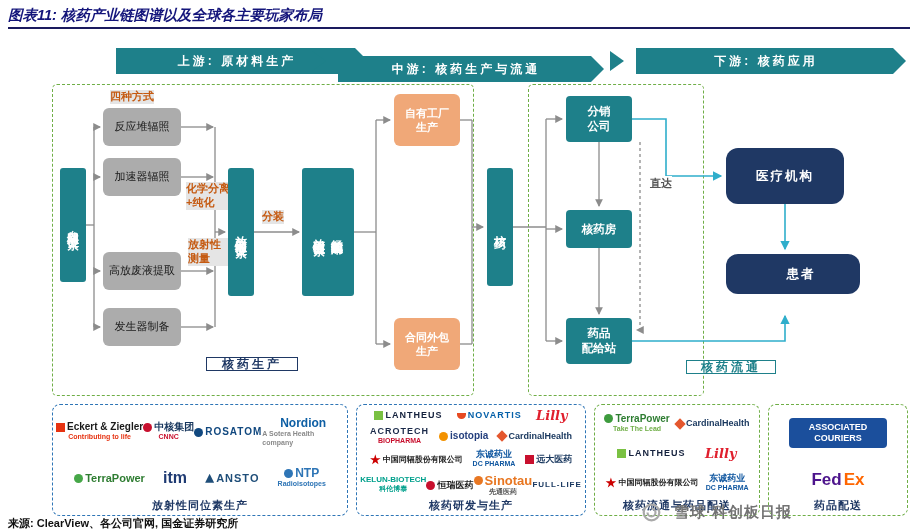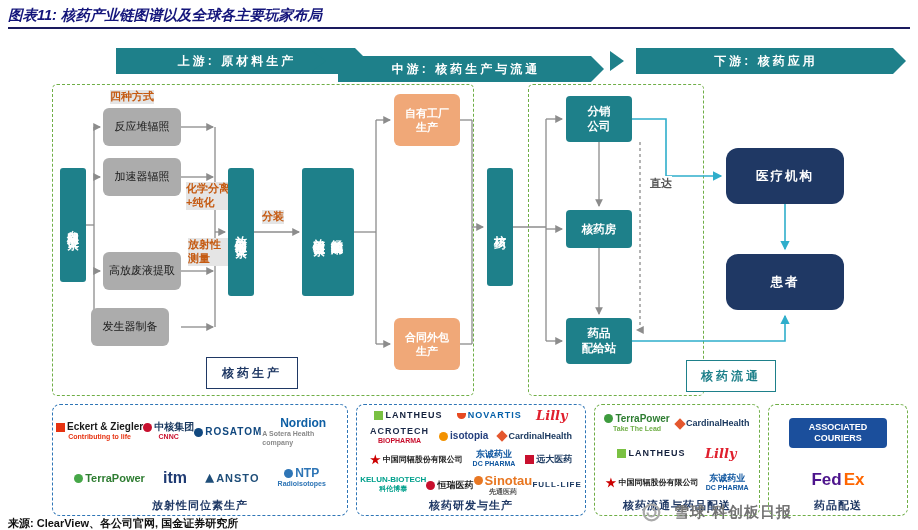--- a/index.html
+++ b/index.html
@@ -26,21 +26,21 @@
     display:flex;align-items:center;justify-content:center;text-align:center;font-size:11px;font-weight:bold;
     line-height:1.3;white-space:pre-line;box-sizing:border-box;}
   .tbox{position:absolute;width:66px;background:#1E808A;color:#fff;border-radius:4px;
     display:flex;align-items:center;justify-content:center;text-align:center;font-size:11.5px;font-weight:bold;
     line-height:1.3;white-space:pre-line;box-sizing:border-box;}
   .nbox{position:absolute;background:#1F3864;color:#fff;border-radius:12px;display:flex;align-items:center;
     justify-content:center;font-size:12.5px;font-weight:bold;letter-spacing:2px;}
 
   .olabel{position:absolute;color:#C55A11;font-size:11px;font-weight:bold;line-height:1.25;background:#e5e5e5;}
   .note{position:absolute;font-size:11px;color:#555;font-weight:bold;background:#fff;}
-  .seclabel{position:absolute;height:32px;display:flex;align-items:center;justify-content:center;
+  .seclabel{position:absolute;height:14px;display:flex;align-items:center;justify-content:center;
     font-size:12px;font-weight:bold;letter-spacing:3px;background:#fff;box-sizing:border-box;}
   .seclabel.navy{border:1.5px solid #1F3864;color:#1F3864;}
   .seclabel.teal{border:1.5px solid #1E808A;color:#1E808A;}
 
   .connectors{position:absolute;left:0;top:0;pointer-events:none;}
 
   .panel{position:absolute;top:404px;height:112px;border:1.6px dashed #888;border-radius:8px;box-sizing:border-box;background:#fff;}
   .panel-rows{position:absolute;left:3px;right:3px;top:2px;bottom:16px;display:flex;flex-direction:column;justify-content:space-around;}
   .logo-row{display:flex;align-items:center;justify-content:space-evenly;}
   .logo{display:inline-flex;flex-direction:column;align-items:center;line-height:1;}
@@ -123,21 +123,21 @@
     </g>
   </svg>
 
   <div class="olabel" style="left:110px;top:90px;">四种方式</div>
 
   <div class="vbox" style="left:60px;top:168px;width:26px;height:114px;">自然同位素</div>
 
   <div class="gbox" style="left:103px;top:108px;">反应堆辐照</div>
   <div class="gbox" style="left:103px;top:158px;">加速器辐照</div>
   <div class="gbox" style="left:103px;top:252px;">高放废液提取</div>
-  <div class="gbox" style="left:91px;top:308px;">发生器制备</div>
+  <div class="gbox" style="left:103px;top:308px;">发生器制备</div>
 
   <div class="olabel" style="left:186px;top:182px;width:46px;">化学分离+纯化</div>
   <div class="olabel" style="left:188px;top:238px;width:40px;">放射性测量</div>
 
   <div class="vbox" style="left:228px;top:168px;width:26px;height:128px;">放射性同位素</div>
 
   <div class="olabel" style="left:262px;top:210px;">分装</div>
 
   <div class="vbox" style="left:302px;top:168px;width:52px;height:128px;letter-spacing:1px;">经包装的医用
 放射性同位素</div>
@@ -155,21 +155,21 @@
 公司</div>
   <div class="tbox" style="left:566px;top:210px;height:38px;">核药房</div>
   <div class="tbox" style="left:566px;top:318px;height:46px;">药品
 配给站</div>
 
   <div class="note" style="left:650px;top:176px;">直达</div>
 
   <div class="seclabel teal" style="left:686px;top:360px;width:90px;">核药流通</div>
 
   <div class="nbox" style="left:726px;top:148px;width:118px;height:56px;">医疗机构</div>
-  <div class="nbox" style="left:726px;top:254px;width:118px;height:56px;">患者</div>
+  <div class="nbox" style="left:726px;top:254px;width:118px;height:40px;padding-left:16px;">患者</div>
 
   <div class="panel" style="left: 52px; width: 296px; border-color: rgb(46, 117, 182);">
     <div class="panel-rows">
         <div class="logo-row">
           <span class="logo">
             <span class="logo-main">
               <span class="licon square" style="background: rgb(230, 51, 18);"></span>
               <span style="color: rgb(26, 26, 26); font-size: 10px;">Eckert &amp; Ziegler</span>
             </span>
             <span class="ltag" style="color: rgb(230, 51, 18);">Contributing to life</span>

